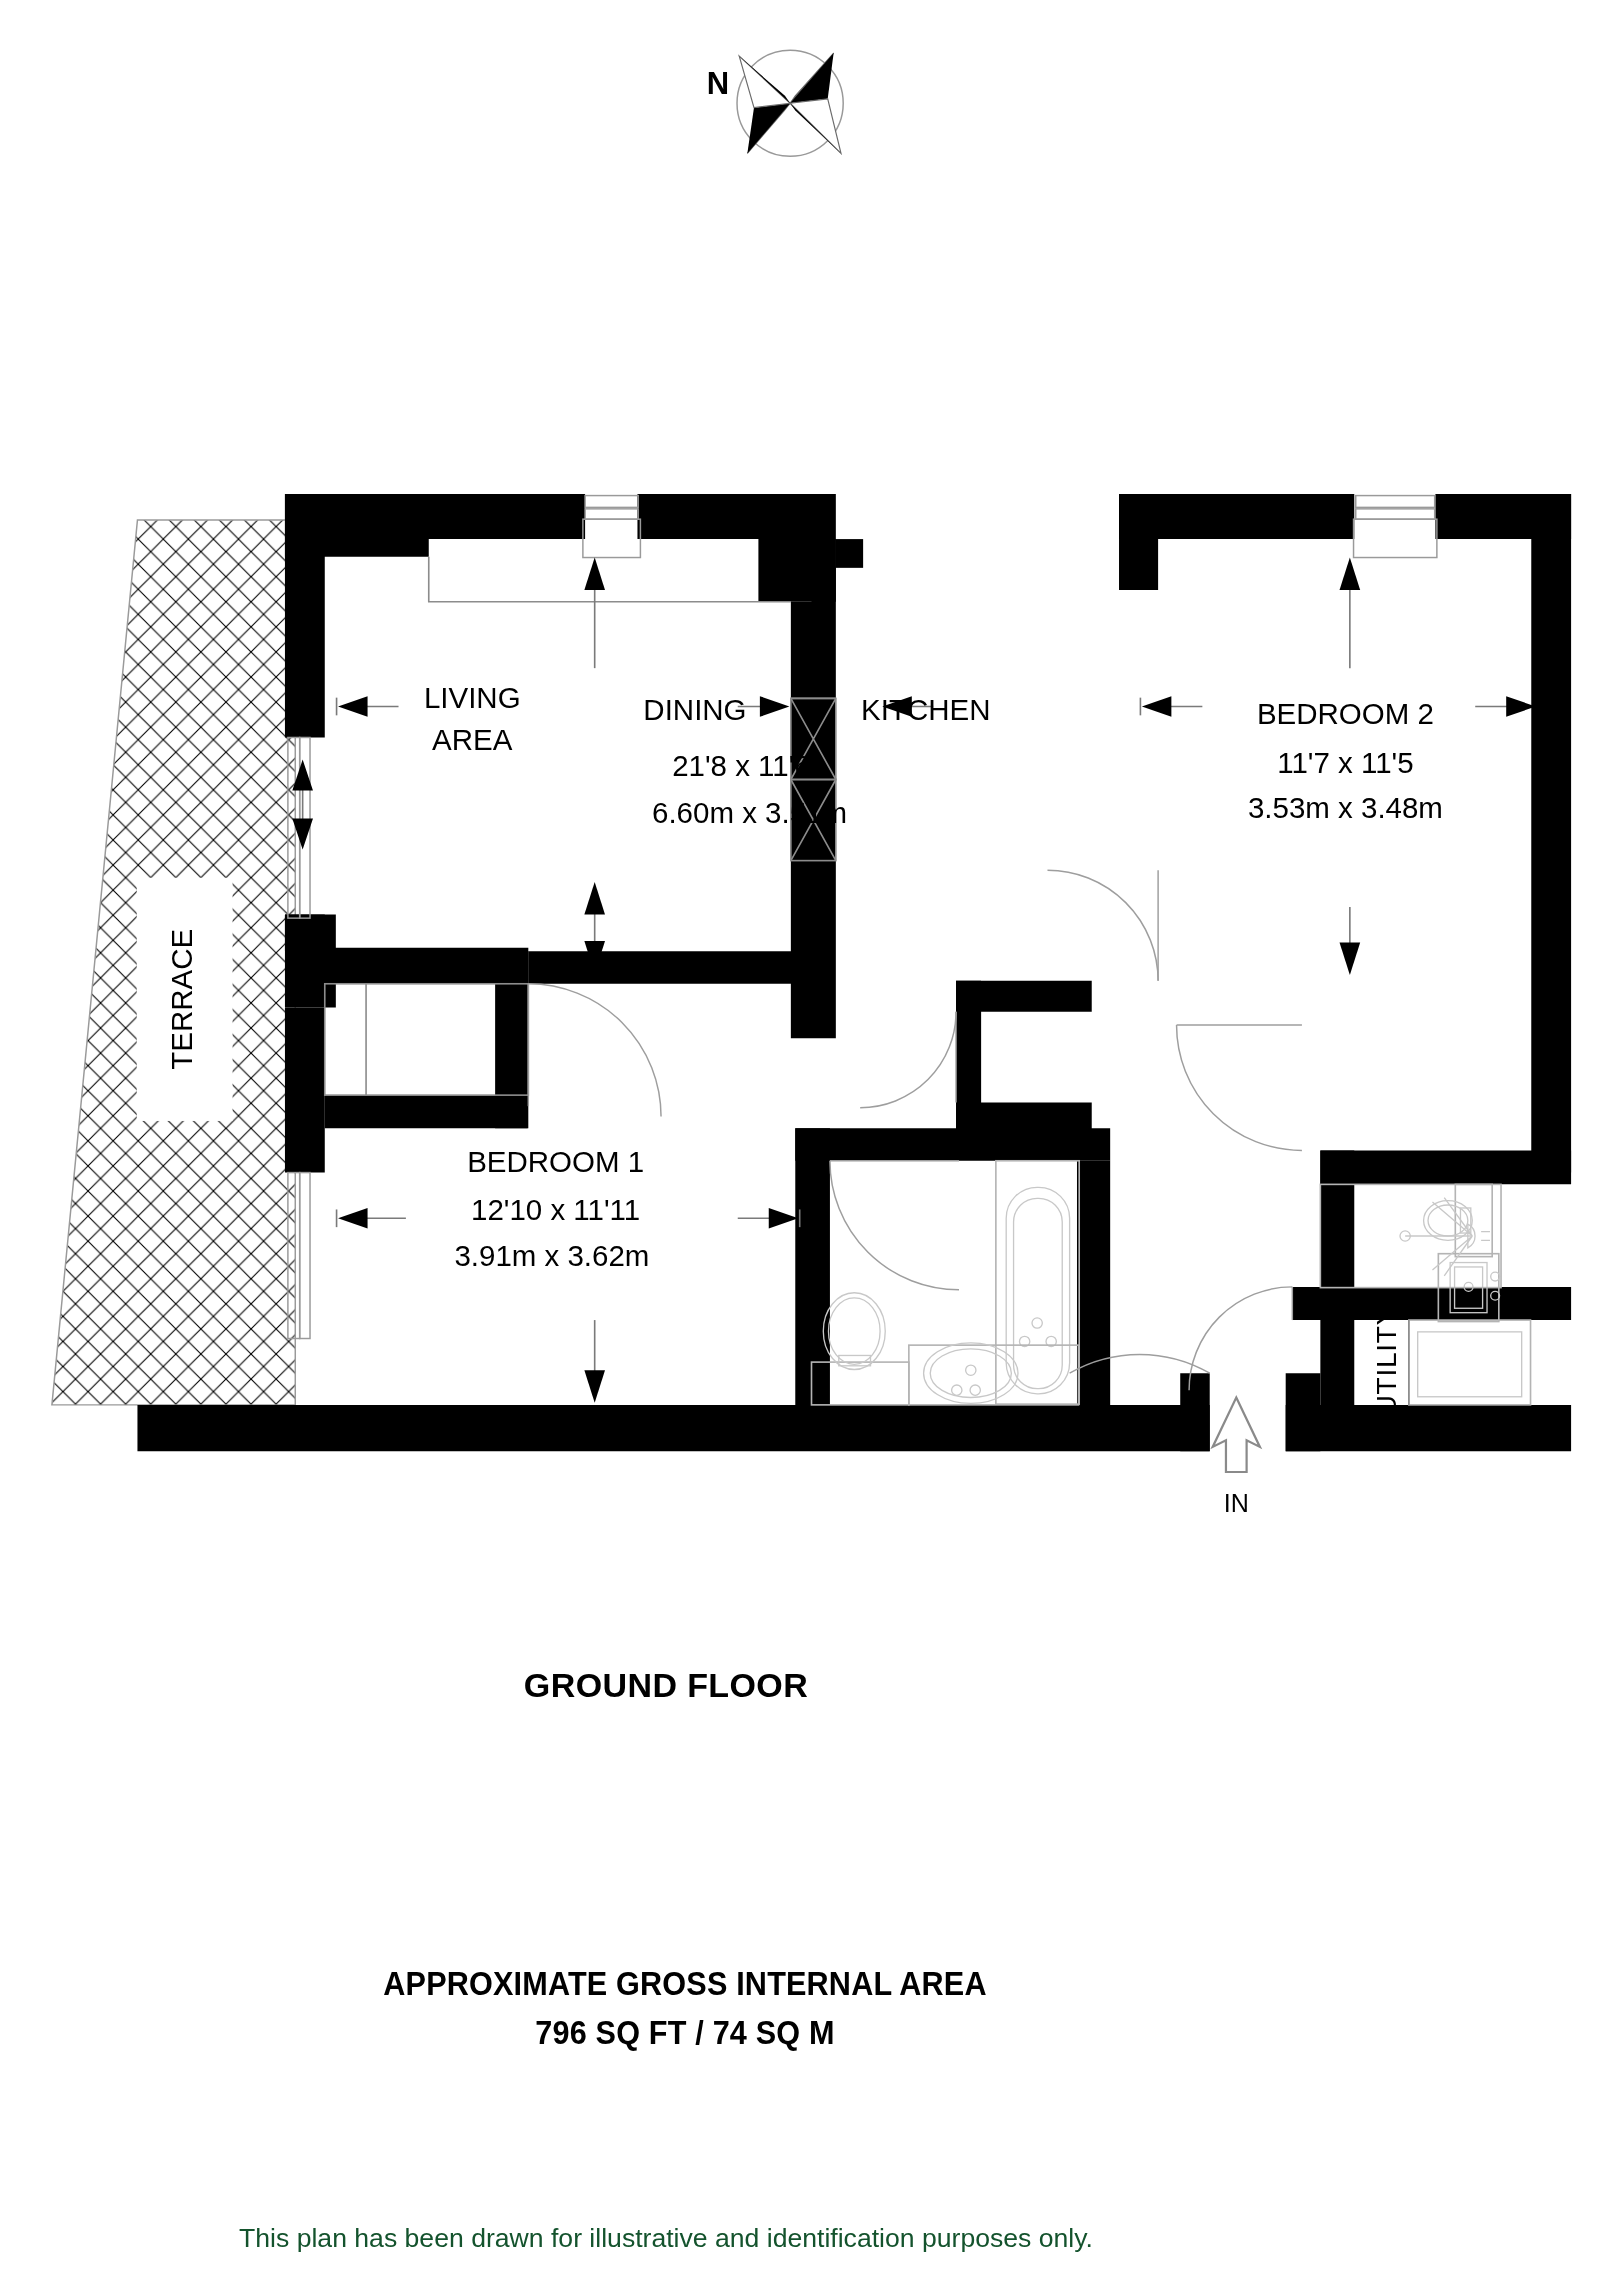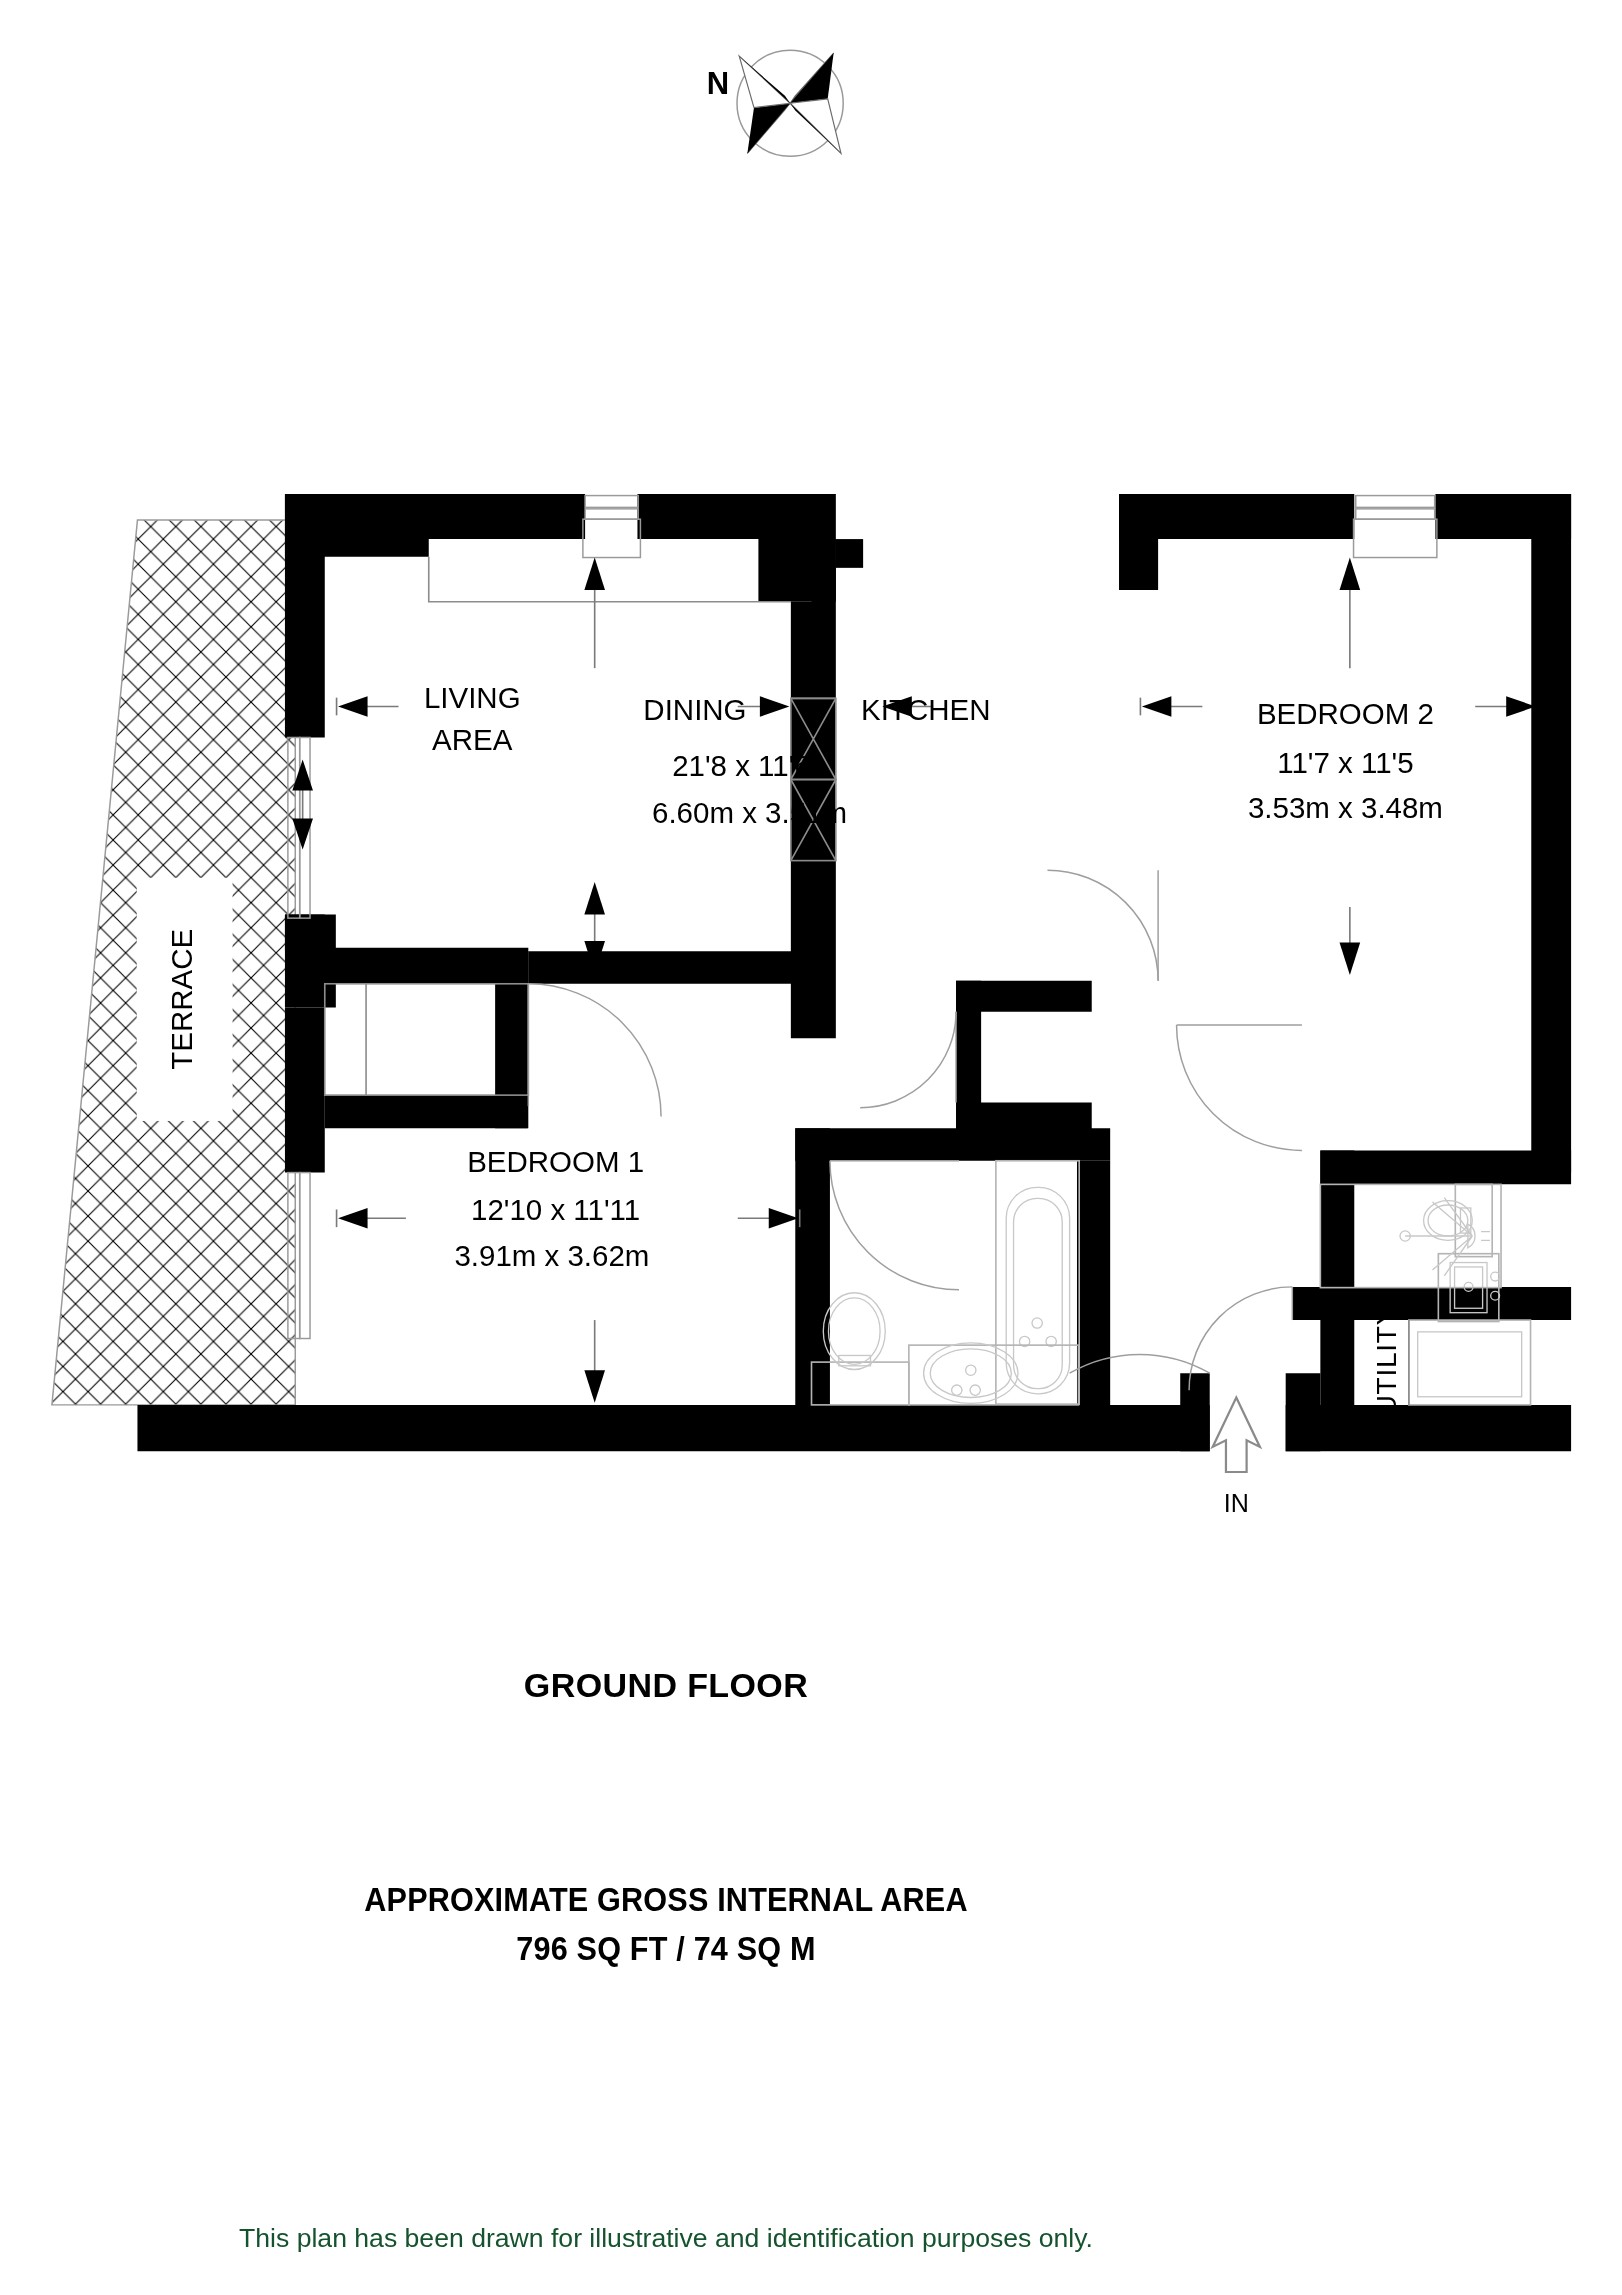--- a/index.html
+++ b/index.html
@@ -351,21 +351,21 @@
 
   <text class="txt txt-room" x="753" y="1578">BEDROOM 1</text>
   <text class="txt txt-dim" x="753" y="1644">12'10 x 11'11</text>
   <text class="txt txt-dim" x="748" y="1706">3.91m x 3.62m</text>
 </svg>
 
 <div class="caption-block" style="top:1666px;">
   <span class="floor-title">GROUND FLOOR</span>
 </div>
 
-<div class="caption-block" style="top:1880px;">
+<div class="caption-block" style="top:1964px;padding-left:19px;">
   <div class="area-head">APPROXIMATE GROSS INTERNAL AREA</div>
   <div class="area-val">796 SQ FT / 74 SQ M</div>
 </div>
 
 <div class="caption-block" style="top:2223px;">
   <span class="disclaimer">This plan has been drawn for illustrative and identification purposes only.</span>
 </div>
 
 </div>
 

